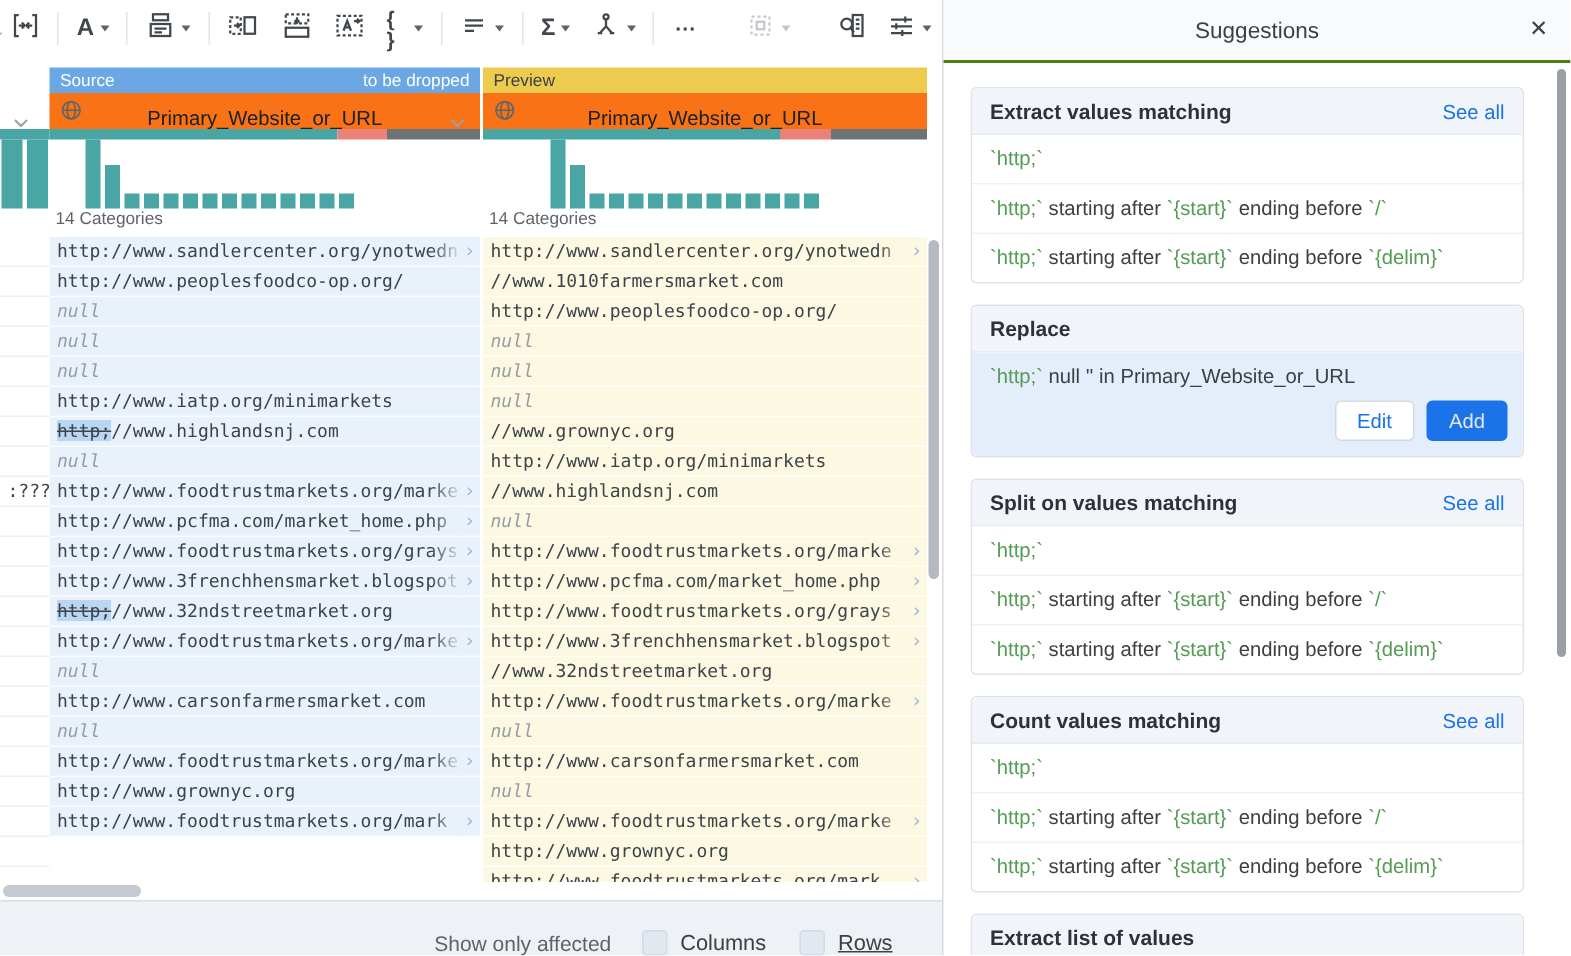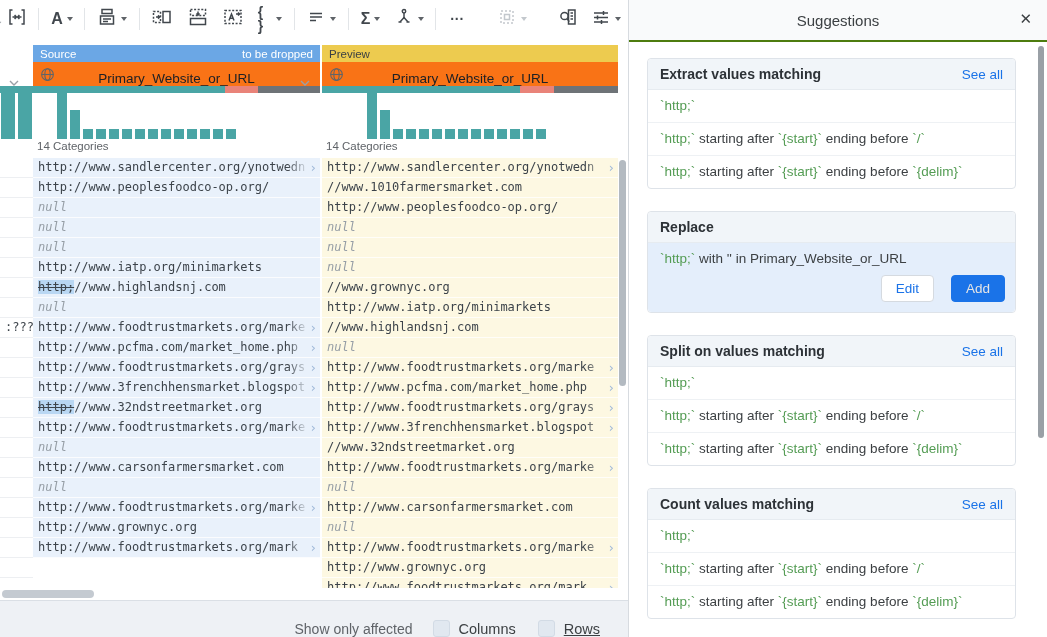--- a/index.html
+++ b/index.html
@@ -64,38 +64,38 @@
   .vscroll { position:absolute; left:619px; top:120px; width:8px; height:430px; }
   .vscroll .thumb { position:absolute; top:2px; left:0; width:7px; height:226px; background:#b3bac1; border-radius:4px; }
   .hscroll { position:absolute; left:0; top:551px; width:618px; height:11px; }
   .hscroll .thumb { position:absolute; left:2px; top:1px; width:92px; height:8px; background:#c4cad1; border-radius:4px; }
 
   
   .footer { position:absolute; left:0; top:600px; width:628px; height:37px; background:#eef1f5; border-top:1px solid #dadfe5; display:flex; align-items:flex-end; justify-content:flex-end; padding-right:28px; }
   .footer .hint { color:#5f6368; font-size:14px; margin-right:20px; }
   .checkbox { width:17px; height:17px; background:#e1e8f0; border:1px solid #d2dbe5; border-radius:3px; margin-right:9px; }
   .footer .cblabel { color:#3c4043; font-size:14.5px; margin-right:22px; }
-  .footer .cblabel:last-child { margin-right:0;text-decoration:underline; }
+  .footer .cblabel:last-child { margin-right:5px;text-decoration:underline; }
 
   
   .panel { position:absolute; left:628px; top:0; width:419px; height:637px; background:#fff; border-left:1px solid #d7dbe0; }
   .panel-header { position:relative; height:42px; background:#f9fafb; border-bottom:2px solid #4d7c0f; display:flex; align-items:center; justify-content:center; }
   .panel-title { font-size:15px; color:#3c4043; font-weight:500; }
   .panel-close { position:absolute; right:15px; top:10px; font-size:15px; color:#3c4043; cursor:pointer; }
   .cards { position:absolute; left:18px; right:31px; top:42px; bottom:0; padding-top:16px; overflow:hidden; }
-  .card { border:1px solid #dee3e9; border-radius:4px; margin-bottom:22px; background:#fff; }
+  .card { border:1px solid #dee3e9; border-radius:4px; margin-bottom:14px; background:#fff; }
   .card-header { display:flex; justify-content:space-between; align-items:center; background:#f1f5f9; padding:7px 12px; border-bottom:1px solid #e6ebf0; border-radius:4px 4px 0 0; }
   .card-title { font-size:14px; font-weight:bold; color:#2d3237; }
   .see-all { font-size:13.5px; color:#1a73e8; cursor:pointer; }
   .card-item { padding:8px 12px; font-size:13.5px; line-height:16px; color:#3c4043; border-bottom:1px solid #eef1f4; cursor:pointer; }
   .card-item:last-child { border-bottom:none; }
   .pat { color:#549c54; }
   .hl-body { background:#e4eefb; border-radius:0 0 4px 4px; }
   .hl-body .card-item { border-bottom:none; padding-bottom:2px; }
-  .btn-row { display:flex; justify-content:flex-end; gap:17px; padding:6px 10px 10px; }
+  .btn-row { display:flex; justify-content:flex-end; gap:8px; padding:6px 10px 10px; }
   .btn { font-family:"Liberation Sans", sans-serif; font-size:13.5px; font-weight:500; padding:5px 14px; border-radius:4px; border:1px solid #d5dae0; background:#fff; color:#1a73e8; cursor:pointer; }
   .btn.primary { background:#1a73e8; border-color:#1a73e8; color:#e5e5e5; }
   .panel-scroll { position:absolute; right:3px; top:46px; width:6px; height:580px; }
   .panel-scroll .thumb { position:absolute; top:0; left:0; width:6px; height:392px; background:#9aa0a6; border-radius:3px; }
 </style>
 </head>
 <body>
 
 <div class="app">
 
@@ -385,21 +385,21 @@
           </div>
           <div class="card-item"><span class="pat">`http;`</span></div>
           <div class="card-item"><span class="pat">`http;`</span><span class="txt"> starting after </span><span class="pat">`{start}`</span><span class="txt"> ending before </span><span class="pat">`/`</span></div>
           <div class="card-item"><span class="pat">`http;`</span><span class="txt"> starting after </span><span class="pat">`{start}`</span><span class="txt"> ending before </span><span class="pat">`{delim}`</span></div>
         </div>
         <div class="card">
           <div class="card-header">
             <div class="card-title">Replace</div>
           </div>
           <div class="hl-body">
-            <div class="card-item"><span class="pat">`http;`</span><span class="txt"> with '' in Primary_Website_or_URL</span></div>
+            <div class="card-item"><span class="pat">`http;`</span><span class="txt"> null '' in Primary_Website_or_URL</span></div>
             <div class="btn-row">
               <button class="btn">Edit</button>
               <button class="btn primary">Add</button>
             </div>
           </div>
         </div>
         <div class="card">
           <div class="card-header">
             <div class="card-title">Split on values matching</div>
             <a class="see-all">See all</a>

